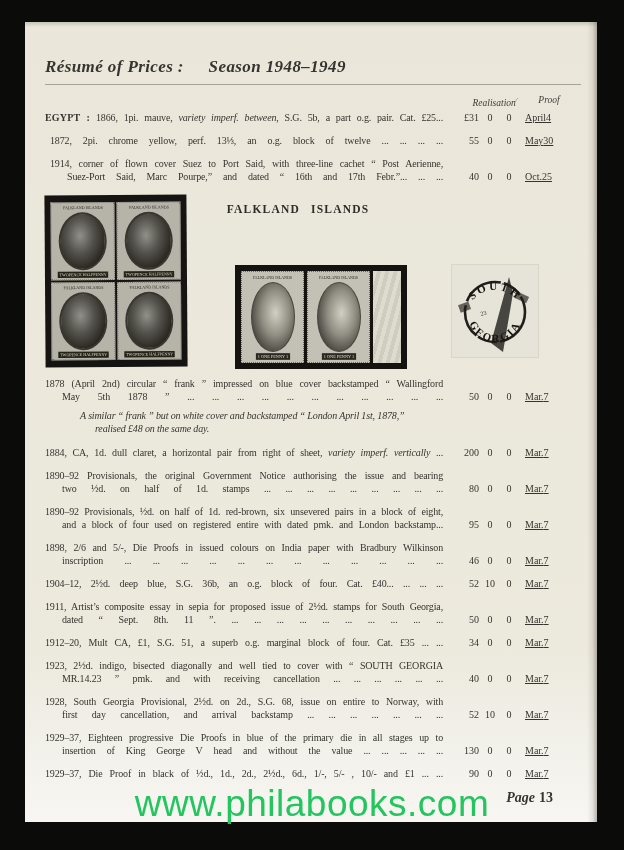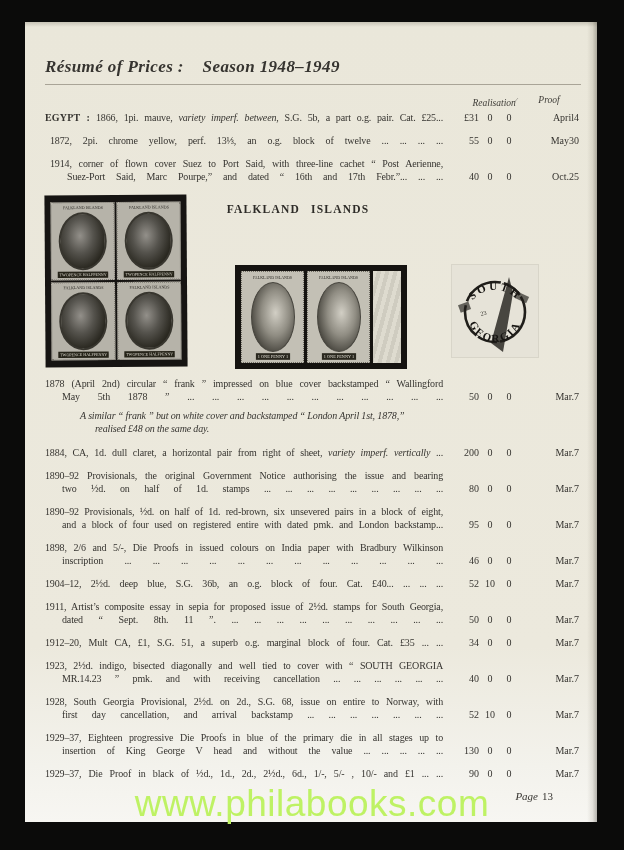--- a/index.html
+++ b/index.html
@@ -17,65 +17,65 @@
     position:absolute;right:0;top:0;width:10px;height:100%;
     background:linear-gradient(90deg,rgba(60,50,30,0) 0%,rgba(60,50,30,.10) 55%,rgba(30,25,15,.30) 100%);
   }
   .scan-page .top-shadow{
     position:absolute;left:0;top:0;width:100%;height:5px;
     background:linear-gradient(180deg,rgba(40,35,20,.18),rgba(40,35,20,0));
   }
   .content{position:relative;padding:34px 16px 0 20px;}
   
   .title{font-style:italic;font-size:17px;line-height:22px;font-weight:600;letter-spacing:.4px;white-space:nowrap;}
-  .title .t2{margin-left:14px;}
+  .title .t2{margin-left:20px;}
   .rule{border-bottom:1px solid #a9a497;margin:6px 0 9px 0;}
   
   .colhead{display:flex;justify-content:flex-end;font-style:italic;font-size:9.5px;line-height:12px;color:#3e3c37;margin-bottom:2px;}
   .colhead .real{width:70px;text-align:right;}
   .colhead .mark{font-size:7px;vertical-align:super;font-style:normal;}
   .colhead .dt{width:64px;text-align:center;}
   
   .row{display:flex;align-items:flex-end;margin-bottom:10px;font-size:10px;line-height:13px;letter-spacing:-0.15px;}
   .row .desc{flex:1;text-align:justify;text-align-last:justify;padding-left:17px;text-indent:-17px;}
   .row.indent1 .desc{margin-left:5px;}
   .row .desc strong{letter-spacing:.2px;}
   .row.note{margin-top:-4px;margin-bottom:11px;}
   .row.note .desc{font-style:italic;text-align:left;text-align-last:left;margin-left:35px;padding-left:15px;text-indent:-15px;}
   .price{display:flex;align-items:flex-end;width:134px;flex:none;margin-left:4px;line-height:13px;letter-spacing:0;}
   .price .lb{width:32px;text-align:right;}
   .price .sh{width:22px;text-align:center;}
   .price .pn{width:16px;text-align:center;}
-  .price .dt{flex:1;display:flex;justify-content:flex-end;padding-left:8px;padding-right:2px;}
+  .price .dt{flex:1;display:flex;justify-content:flex-start;padding-left:8px;padding-right:2px;text-decoration:underline;}
   
   .figures{position:relative;height:176px;margin:12px 0 6px 0;}
   .sect-heading{position:absolute;top:8px;left:0;right:30px;text-align:center;font-weight:bold;font-size:11.5px;letter-spacing:1.2px;word-spacing:7px;color:#2e2c28;}
   .fig-block4{position:absolute;left:0;top:0;width:142px;height:172px;background:#161412;box-sizing:border-box;padding:7px 6px;transform:rotate(-.4deg);}
   .b4grid{display:grid;grid-template-columns:1fr 1fr;grid-template-rows:1fr 1fr;gap:2px;height:100%;}
   .stamp-e7{background:#b6b3a9;border:1px dotted #7d7a71;position:relative;display:flex;flex-direction:column;align-items:center;padding:2px 1px 1px;box-sizing:border-box;overflow:hidden;}
   .e7top{font-size:5px;line-height:6px;color:#2c2a26;white-space:nowrap;transform:scale(.82);}
   .e7oval{width:44px;flex:1;margin:1px 0;border-radius:50%;border:2px solid #38362f;
     background:radial-gradient(ellipse at 44% 40%, #93908a 0%, #55534d 38%, #232119 78%);}
   .e7val{font-size:4.5px;line-height:7px;color:#d9d6cc;background:#262419;padding:0 2px;white-space:nowrap;transform:scale(.9);}
   .fig-pair{position:absolute;left:190px;top:70px;width:172px;height:104px;background:#151310;box-sizing:border-box;padding:6px;display:flex;gap:3px;}
   .stamp-qv{width:63px;height:100%;background:#c3c0b5;border:1px dotted #6f6c63;display:flex;flex-direction:column;align-items:center;padding:3px 2px 2px;box-sizing:border-box;overflow:hidden;}
   .qvtop{font-size:5px;line-height:6px;color:#2c2a26;white-space:nowrap;transform:scale(.8);}
   .qvoval{width:42px;flex:1;margin:1px 0;border-radius:50%;border:1px solid #47453e;
     background:radial-gradient(ellipse at 56% 44%, #d2cfc5 0%, #908d83 42%, #3b3932 82%);}
   .qvval{font-size:4.5px;line-height:7px;color:#e3e0d6;background:#2a281f;padding:0 2px;white-space:nowrap;transform:scale(.95);}
   .margin-strip{flex:1;background:repeating-linear-gradient(105deg,#dedbcf 0 4px,#cfccc0 4px 8px);}
   .fig-cancel{position:absolute;left:407px;top:70px;width:86px;height:92px;background:#e6e3d8;box-shadow:0 0 0 1px #d8d5c9;}
   
-  .pagenum{text-align:right;padding-right:28px;font-size:11px;margin-top:2px;}
+  .pagenum{text-align:right;padding-right:28px;font-size:14px;margin-top:2px;font-weight:bold;}
   .pagenum .lab{font-style:italic;margin-right:4px;}
   
   .watermark{
     position:absolute;left:0;right:0;bottom:27px;text-align:center;z-index:5;
     font-family:"Liberation Sans", sans-serif;font-size:37px;line-height:38px;
-    color:#bef264;letter-spacing:.5px;margin-top:44px;
+    color:#22c55e;letter-spacing:.5px;margin-top:44px;
   }
 </style>
 </head>
 <body>
 
 <div class="scan-page">
   <div class="top-shadow"></div>
   <div class="content">
 
     <div class="title">

